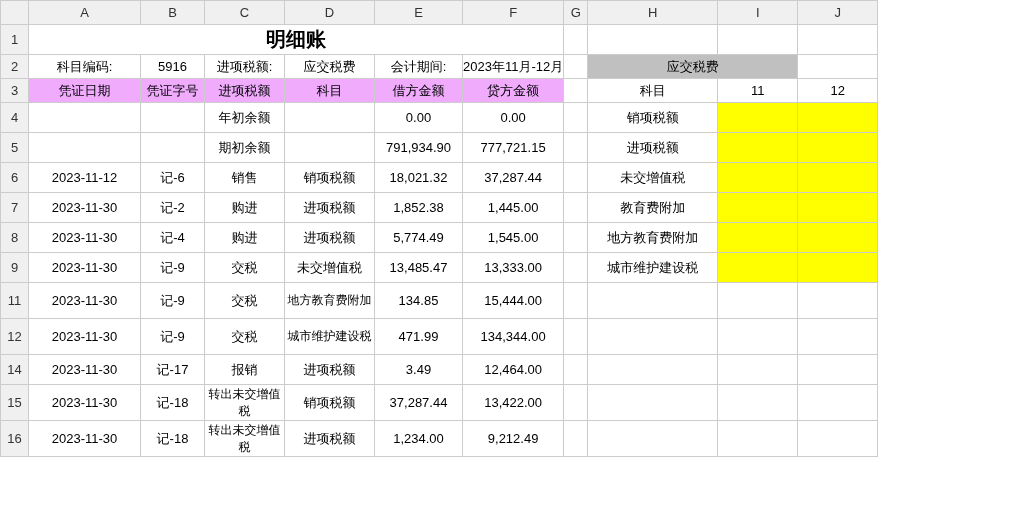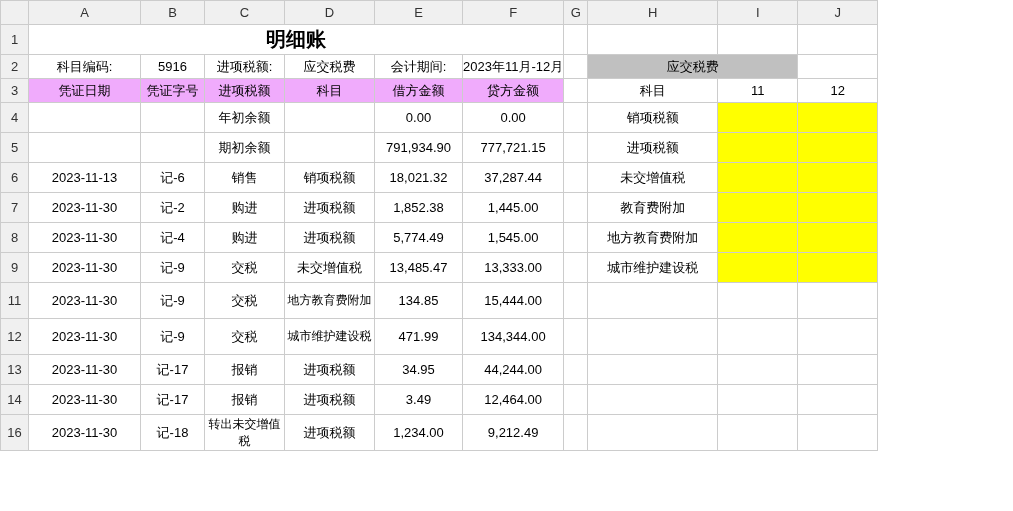--- a/index.html
+++ b/index.html
@@ -118,21 +118,21 @@
     <td class="bordered"></td>
     <td class="bordered">791,934.90</td>
     <td class="bordered">777,721.15</td>
     <td class="cell"></td>
     <td class="side-hdr">进项税额</td>
     <td class="yellow"></td>
     <td class="yellow"></td>
   </tr>
   <tr class="tall">
           <td class="row-hdr">6</td>
-    <td class="bordered">2023-11-13</td>
+    <td class="bordered">2023-11-12</td>
     <td class="bordered">记-6</td>
     <td class="bordered">销售</td>
     <td class="bordered">销项税额</td>
     <td class="bordered">18,021.32</td>
     <td class="bordered">37,287.44</td>
     <td class="cell"></td>
     <td class="side-hdr">未交增值税</td>
     <td class="yellow"></td>
     <td class="yellow"></td>
   </tr>
@@ -195,40 +195,40 @@
     <td class="bordered">交税</td>
     <td class="bordered" style="white-space:normal;font-size:12px">城市维护建设税</td>
     <td class="bordered">471.99</td>
     <td class="bordered">134,344.00</td>
     <td class="cell"></td>
     <td class="cell"></td>
     <td class="cell"></td>
     <td class="cell"></td>
   </tr>
   <tr class="tall">
-          <td class="row-hdr">13</td>
+          <td class="row-hdr">14</td>
     <td class="bordered">2023-11-30</td>
     <td class="bordered">记-17</td>
     <td class="bordered">报销</td>
     <td class="bordered">进项税额</td>
-    <td class="bordered">34.95</td>
-    <td class="bordered">44,244.00</td>
-    <td class="cell"></td>
-    <td class="cell"></td>
-    <td class="cell"></td>
-    <td class="cell"></td>
-  </tr>
-  <tr class="tall">
-          <td class="row-hdr">14</td>
-    <td class="bordered">2023-11-30</td>
-    <td class="bordered">记-17</td>
-    <td class="bordered">报销</td>
-    <td class="bordered">进项税额</td>
     <td class="bordered">3.49</td>
     <td class="bordered">12,464.00</td>
+    <td class="cell"></td>
+    <td class="cell"></td>
+    <td class="cell"></td>
+    <td class="cell"></td>
+  </tr>
+  <tr class="taller">
+          <td class="row-hdr">15</td>
+    <td class="bordered">2023-11-30</td>
+    <td class="bordered">记-18</td>
+    <td class="bordered" style="white-space:normal;font-size:12px">转出未交增值税</td>
+    <td class="bordered">销项税额</td>
+    <td class="bordered">37,287.44</td>
+    <td class="bordered">13,422.00</td>
     <td class="cell"></td>
     <td class="cell"></td>
     <td class="cell"></td>
     <td class="cell"></td>
   </tr>
   <tr class="taller">
           <td class="row-hdr">16</td>
     <td class="bordered">2023-11-30</td>
     <td class="bordered">记-18</td>
     <td class="bordered" style="white-space:normal;font-size:12px">转出未交增值税</td>

